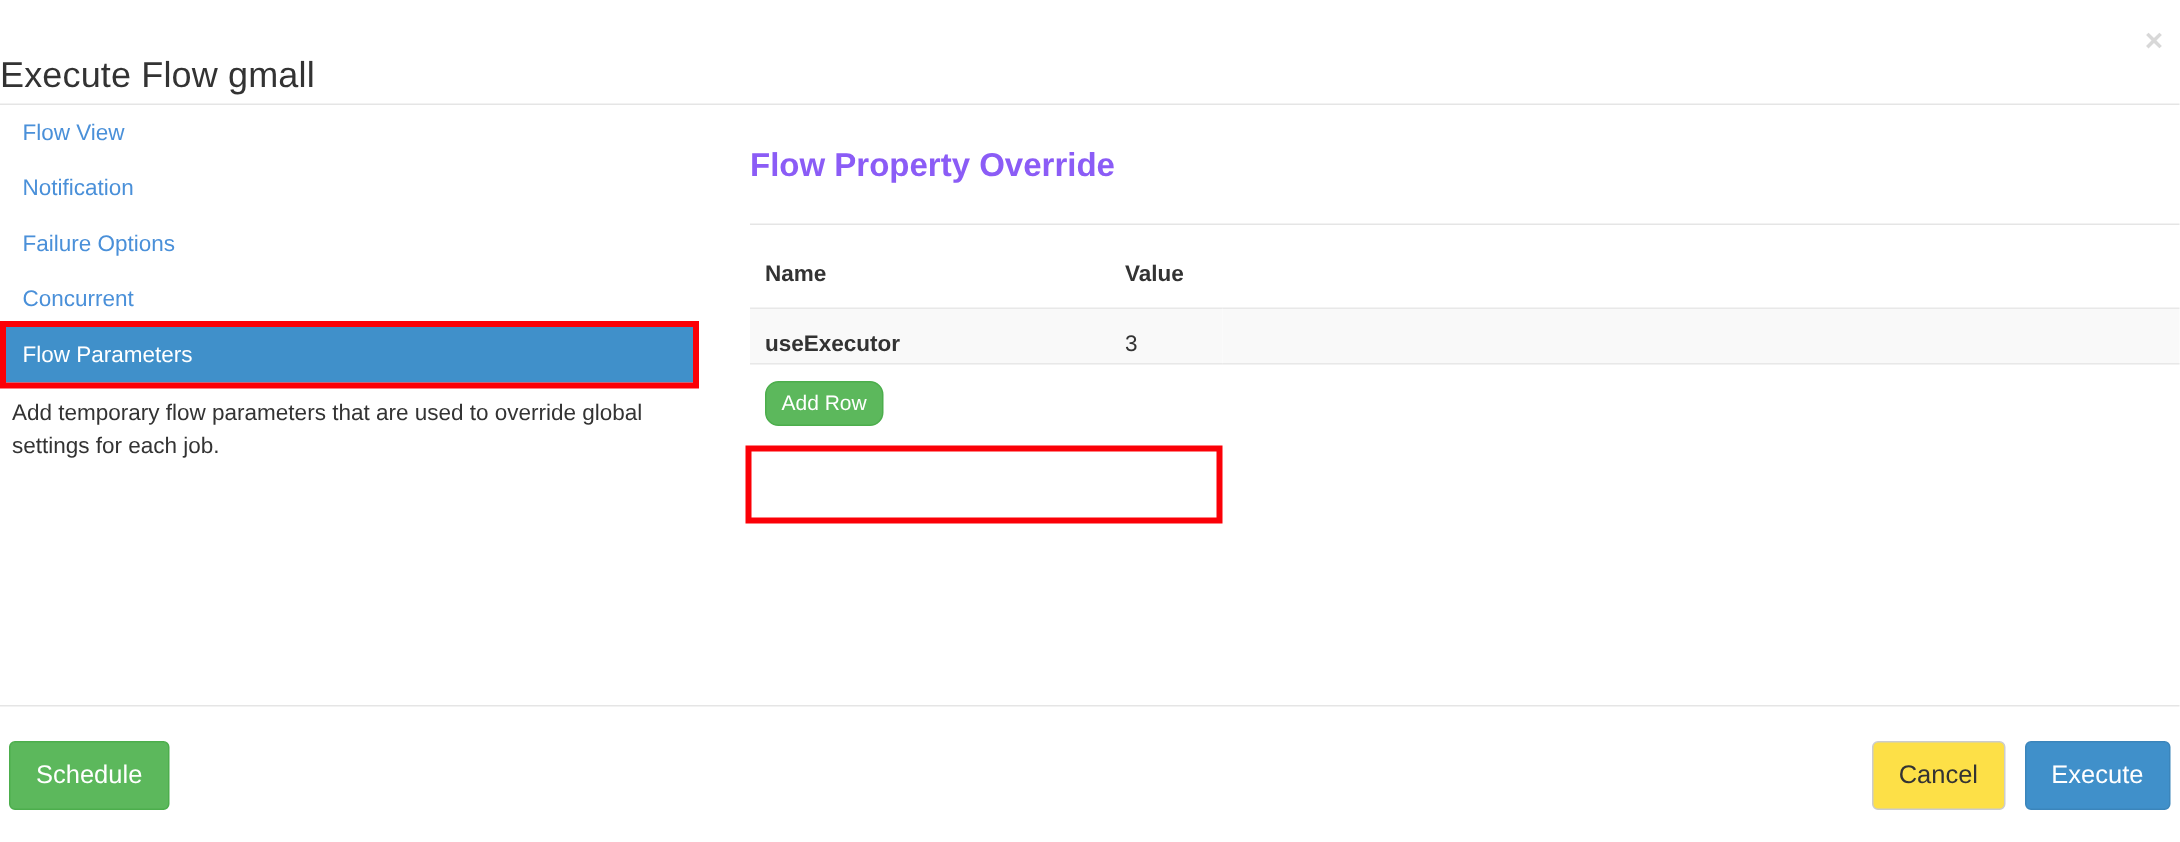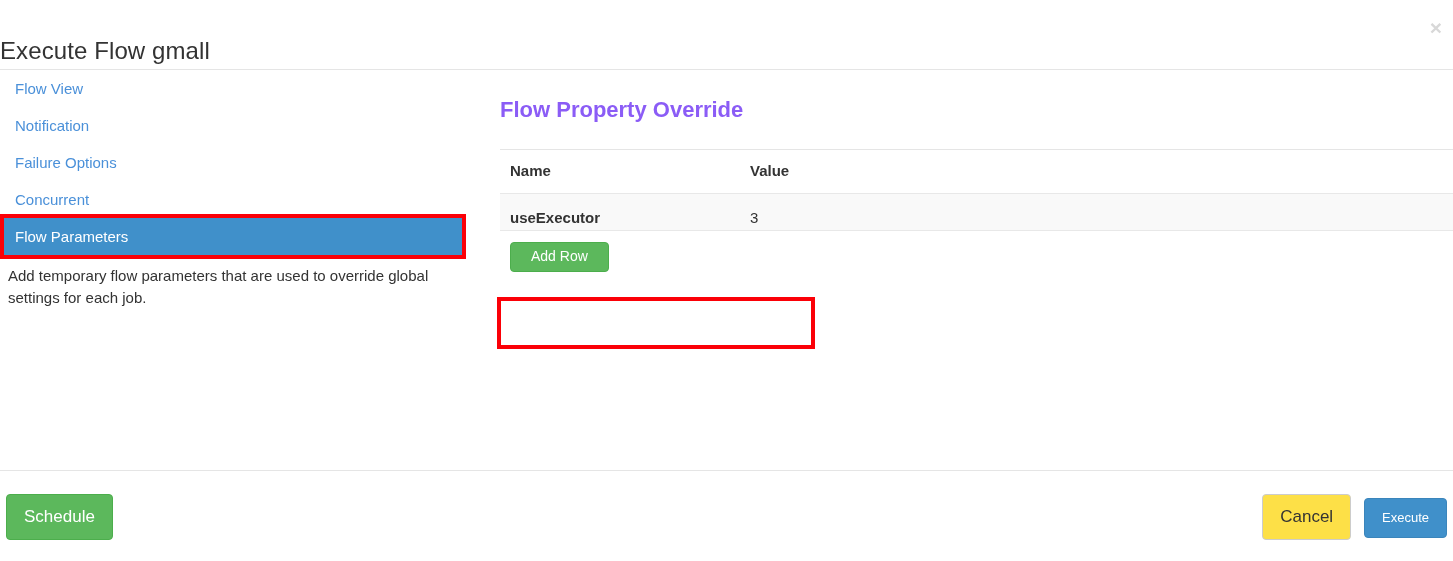--- a/index.html
+++ b/index.html
@@ -126,21 +126,21 @@
     margin-top: 26px;
     width: 953px;
     height: 1px;
     background: #e5e5e5;
   }
 
   
   .prop-table {
     width: 953px;
     border-collapse: collapse;
-    margin-top: 12px;
+    margin-top: 24px;
     table-layout: fixed;
   }
   .prop-table th {
     text-align: left;
     font-size: 15px;
     font-weight: bold;
     color: #333333;
     padding: 0 0 14px 10px;
     border: none;
   }
@@ -181,40 +181,41 @@
     padding: 6px 12px;
   }
   .btn-success {
     background: #5cb85c;
     border-color: #4cae4c;
     color: #ffffff;
   }
   .btn-add-row {
     margin-left: 10px;
     margin-top: 11px;
-    padding: 4px 20px;
+    padding: 4px 10px;
     font-size: 14px;
+    border-radius: 9px;
   }
   .btn-schedule {
     font-size: 17px;
     padding: 10px 17px;
     text-align: center;
   }
   .btn-default {
     background: #fde047;
     border-color: #cccccc;
     color: #333333;
     font-size: 17px;
     padding: 10px 17px;
   }
   .btn-primary {
     background: #4090ca;
     border-color: #3b85bb;
     color: #ffffff;
-    font-size: 13px;
+    font-size: 17px;
     padding: 10px 17px;
   }
 
   
   .modal-footer {
     position: absolute;
     left: 0;
     top: 470px;
     width: 1453px;
     height: 91px;

